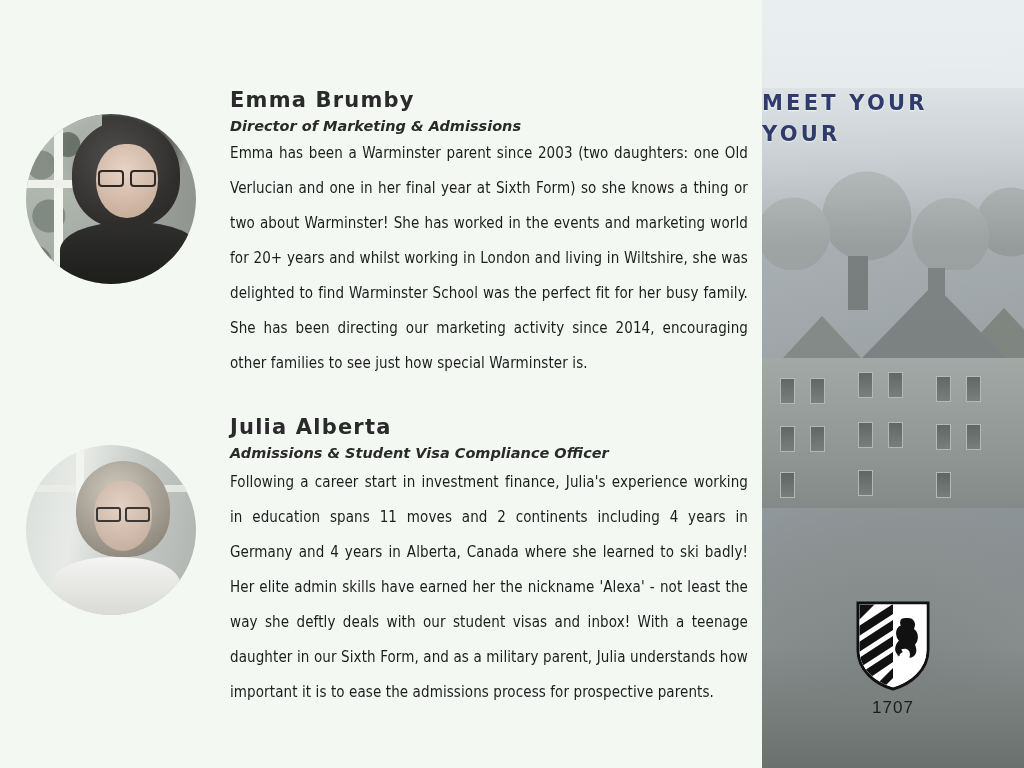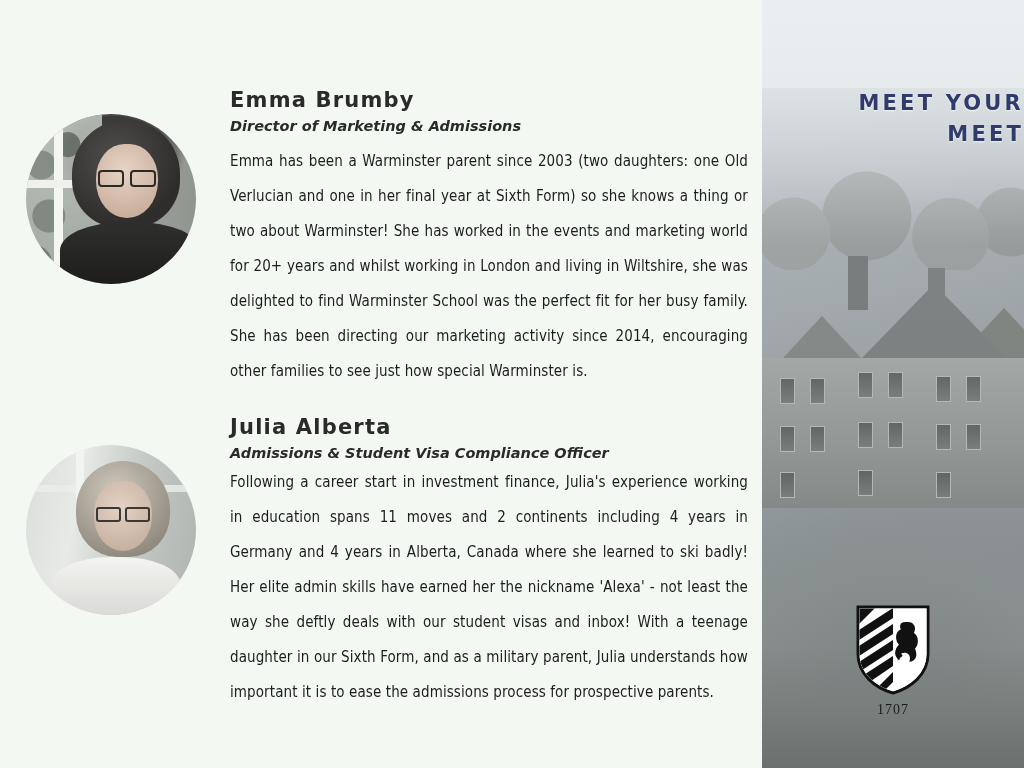--- a/index.html
+++ b/index.html
@@ -143,21 +143,21 @@
     letter-spacing: 1.2px;
     color: #2a2a2a;
     margin-bottom: 6px;
   }
   .person-role {
     font-family: "DejaVu Sans", sans-serif;
     font-style: italic;
     font-weight: bold;
     font-size: 14.5px;
     color: #2a2a2a;
-    margin-bottom: 10px;
+    margin-bottom: 2px;
   }
   .person-bio {
     font-family: "DejaVu Sans Condensed", "Liberation Sans Narrow", "Liberation Sans", sans-serif;
     font-size: 15px;
     line-height: 35px;
     color: #1d1d1d;
     text-align: justify;
     letter-spacing: 0.1px;
   }
   .profile-julia .person-role { margin-bottom: 4px; }
@@ -235,43 +235,43 @@
     background: linear-gradient(180deg, rgba(236,240,242,.92) 0%, rgba(225,230,233,.55) 16%, rgba(200,206,209,.18) 32%, rgba(190,196,199,.12) 100%);
   }
   .rp-white-block {
     position: absolute; left: 0; top: 0; width: 262px; height: 88px;
     background: #e8edf0;
     opacity: .75;
   }
 
   .rp-title {
     position: absolute; top: 88px; left: 0; width: 262px;
-    text-align: right;
+    text-align: left;
     font-family: "DejaVu Sans", sans-serif;
     font-weight: bold;
     font-size: 21px;
     letter-spacing: 3.2px;
     line-height: 31px;
     color: #2e3b6b;
     text-shadow: 0 1px 2px rgba(255,255,255,.7);
   }
 
   .crest-block {
     position: absolute; bottom: 48px; left: 0; width: 262px;
     text-align: center;
   }
   .crest {
     width: 76px; height: 92px;
     margin: 0 auto 6px;
     position: relative;
   }
   .crest svg { display: block; }
   .crest-year {
-    font-family: Liberation Serif, serif;
-    font-size: 14px;
+    font-family: Liberation Sans, sans-serif;
+    font-size: 17px;
     letter-spacing: 1px;
     color: #1c1c1c;
     margin-bottom: 2px;
   }
   .crest-name {
     font-family: "Liberation Sans", sans-serif;
     font-size: 22px;
     color: #141414;
     letter-spacing: .2px;
   }
@@ -346,21 +346,21 @@
           <i style="left:178px; top:104px;"></i>
         </div>
       </div>
       <div class="rp-foreground"></div>
       <div class="rp-wash"></div>
       <div class="rp-white-block"></div>
     </div>
 
     <div class="rp-title">
       <div>MEET YOUR</div>
-      <div>MEET</div>
+      <div>YOUR</div>
     </div>
 
     <div class="crest-block">
       <div class="crest">
         <svg width="76" height="92" viewBox="0 0 76 92" xmlns="http://www.w3.org/2000/svg">
           <path d="M3 3 H73 V50 C73 70 56 84 38 89 C20 84 3 70 3 50 Z" fill="#ffffff" stroke="#111111" stroke-width="3"></path>
           <clipPath id="shieldClip">
             <path d="M4.5 4.5 H71.5 V50 C71.5 69 55 82.5 38 87.3 C21 82.5 4.5 69 4.5 50 Z"></path>
           </clipPath>
           <g clip-path="url(#shieldClip)">

